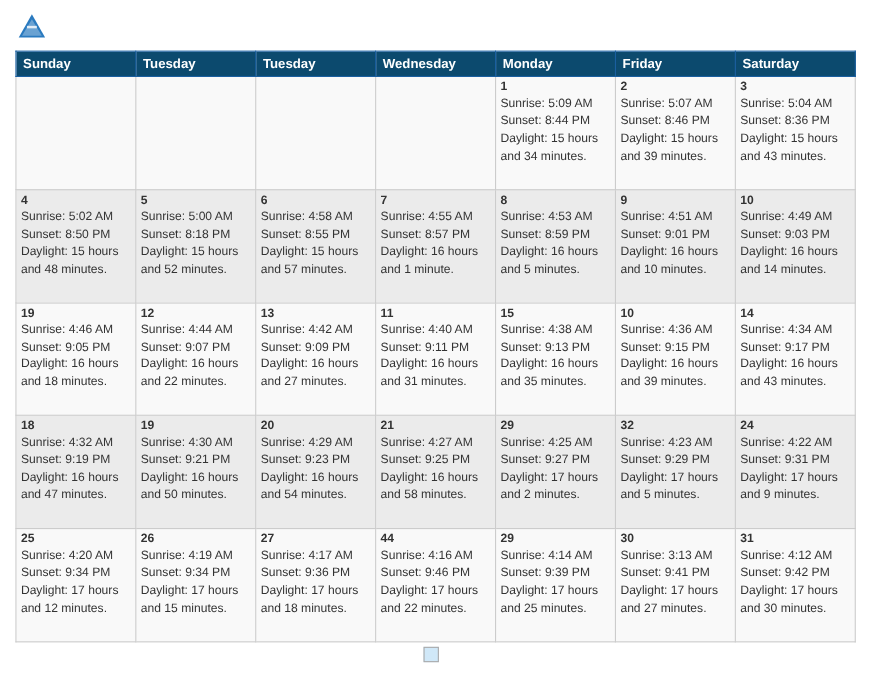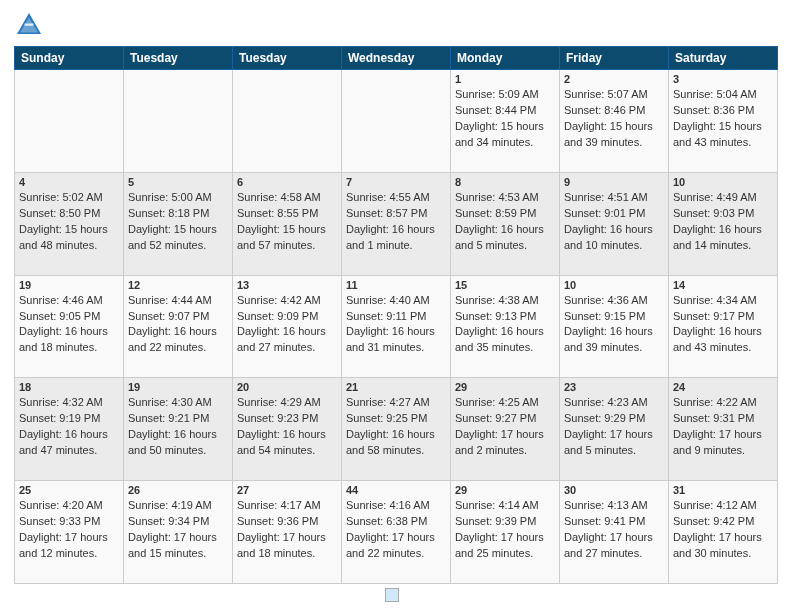--- a/index.html
+++ b/index.html
@@ -318,73 +318,73 @@
 and 58 minutes.</div>
             </td>
             <td>
               <span class="day-num">29</span>
               <div class="day-info">Sunrise: 4:25 AM
 Sunset: 9:27 PM
 Daylight: 17 hours
 and 2 minutes.</div>
             </td>
             <td>
-              <span class="day-num">23</span>
+              <span class="day-num">32</span>
               <div class="day-info">Sunrise: 4:23 AM
 Sunset: 9:29 PM
 Daylight: 17 hours
 and 5 minutes.</div>
             </td>
             <td>
               <span class="day-num">24</span>
               <div class="day-info">Sunrise: 4:22 AM
 Sunset: 9:31 PM
 Daylight: 17 hours
 and 9 minutes.</div>
             </td>
           </tr>
           <tr>
             <td>
               <span class="day-num">25</span>
               <div class="day-info">Sunrise: 4:20 AM
-Sunset: 9:33 PM
+Sunset: 9:34 PM
 Daylight: 17 hours
 and 12 minutes.</div>
             </td>
             <td>
               <span class="day-num">26</span>
               <div class="day-info">Sunrise: 4:19 AM
 Sunset: 9:34 PM
 Daylight: 17 hours
 and 15 minutes.</div>
             </td>
             <td>
               <span class="day-num">27</span>
               <div class="day-info">Sunrise: 4:17 AM
 Sunset: 9:36 PM
 Daylight: 17 hours
 and 18 minutes.</div>
             </td>
             <td>
               <span class="day-num">44</span>
               <div class="day-info">Sunrise: 4:16 AM
-Sunset: 6:38 PM
+Sunset: 9:46 PM
 Daylight: 17 hours
 and 22 minutes.</div>
             </td>
             <td>
               <span class="day-num">29</span>
               <div class="day-info">Sunrise: 4:14 AM
 Sunset: 9:39 PM
 Daylight: 17 hours
 and 25 minutes.</div>
             </td>
             <td>
               <span class="day-num">30</span>
-              <div class="day-info">Sunrise: 4:13 AM
+              <div class="day-info">Sunrise: 3:13 AM
 Sunset: 9:41 PM
 Daylight: 17 hours
 and 27 minutes.</div>
             </td>
             <td>
               <span class="day-num">31</span>
               <div class="day-info">Sunrise: 4:12 AM
 Sunset: 9:42 PM
 Daylight: 17 hours
 and 30 minutes.</div>

